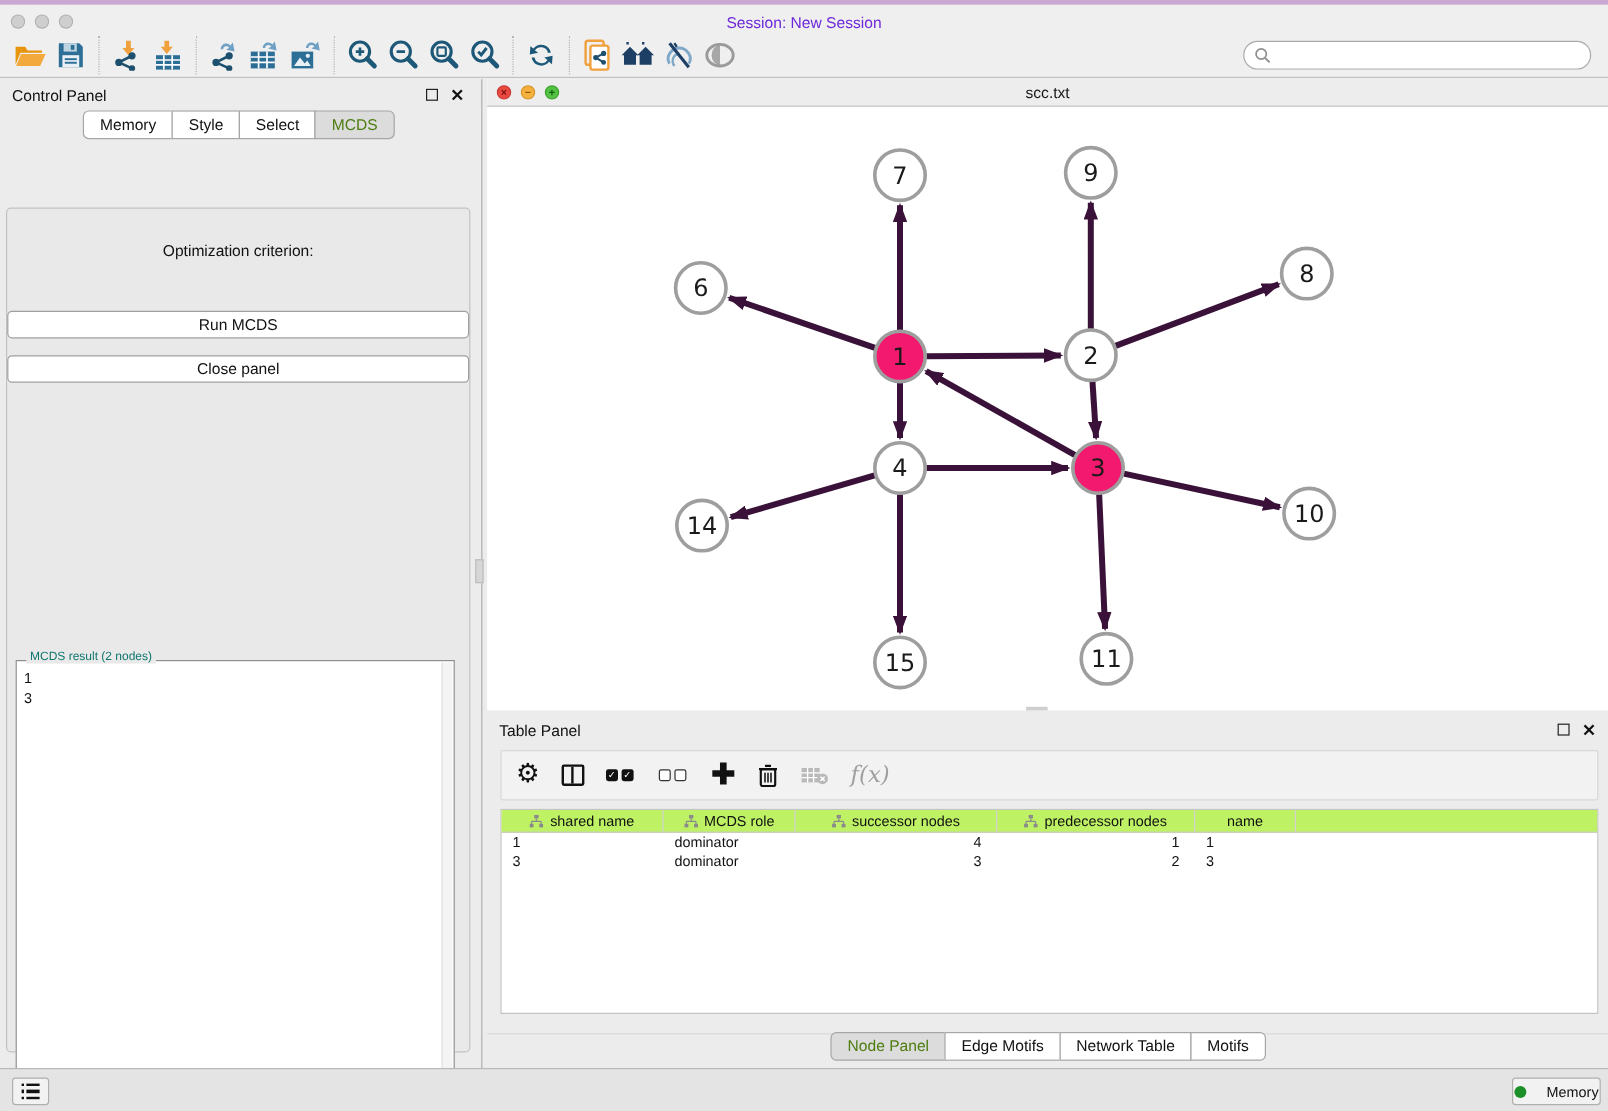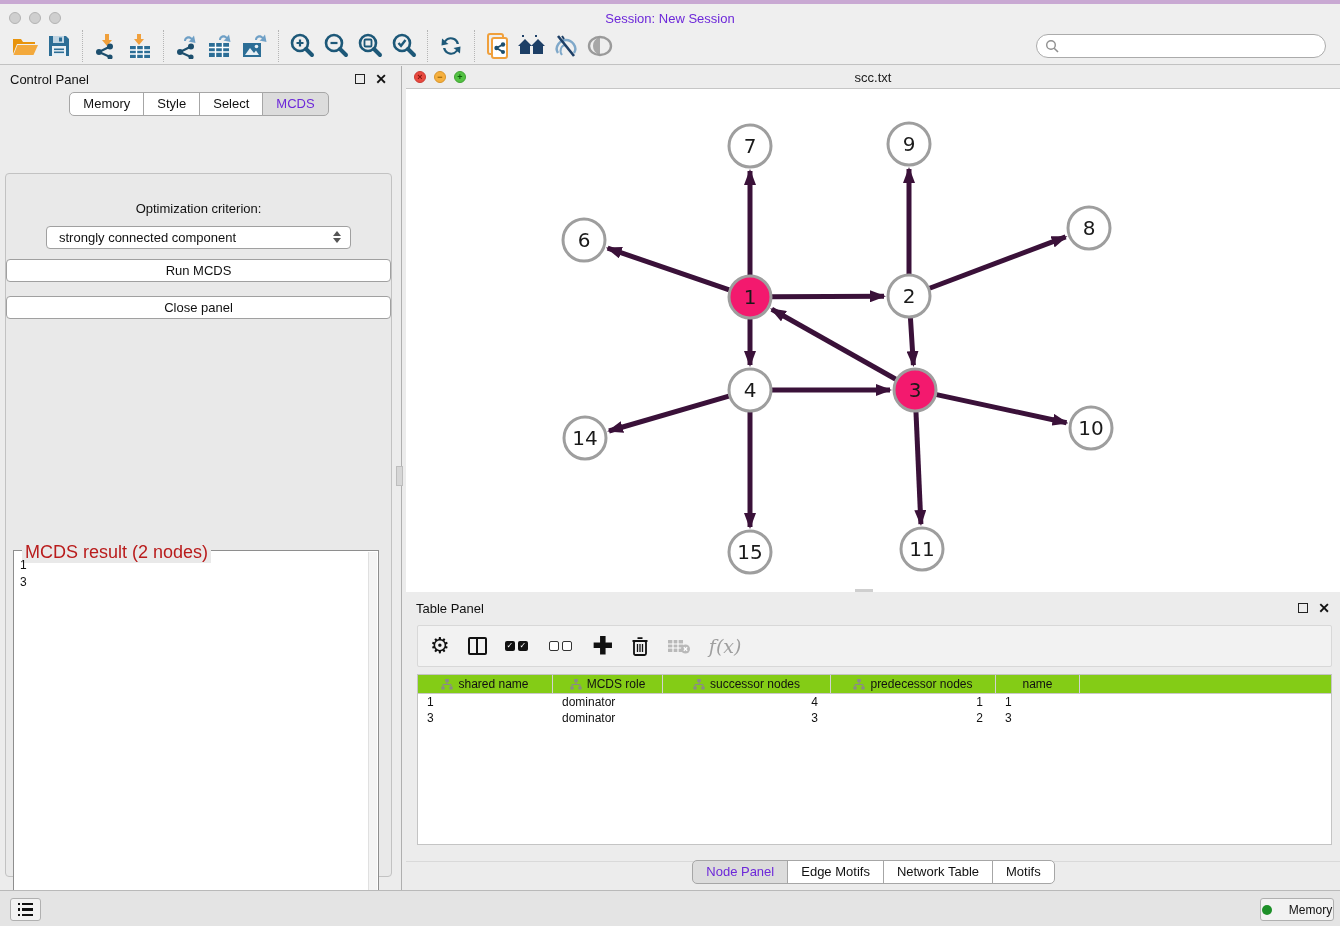--- a/index.html
+++ b/index.html
@@ -28,36 +28,36 @@
   
   .control-panel { position:absolute; left:0; top:66px; width:397px; height:814px; background:#ECECEC; }
   .panel-header { height:26px; display:flex; align-items:center; padding:0 10px; font-size:13px; color:#111; }
   .panel-header .hicons { margin-left:auto; display:flex; gap:10px; align-items:center; }
   .float-icon { width:10px; height:10px; border:1.6px solid #222; }
   .close-icon { font-size:14px; font-weight:bold; color:#111; line-height:10px; }
   .tabs-row { display:flex; justify-content:center; position:relative; z-index:2; }
   .tab { background:#fff; border:1px solid #A6A6A6; padding:3px 13px 4px; font-size:13px; color:#111; margin-right:-1px; }
   .tab:first-child { border-radius:5px 0 0 5px; }
   .tab:last-child  { border-radius:0 5px 5px 0; }
-  .tab.selected { background:#DCDCDC; color:#6d28d9; }
+  .tab.selected { background:#DCDCDC; color:#4d7c0f; }
   .cp-body { position:absolute; left:5px; right:5px; top:107px; bottom:3px; background:#E9E9E9;
              border:1px solid #C2C2C2; border-radius:4px; }
   .opt-label { text-align:center; margin-top:27px; font-size:13px; color:#111; }
   .dropdown { position:absolute; left:40px; right:40px; top:52px; height:23px; background:#fff;
               border:1px solid #A0A0A0; border-radius:4px; font-size:13px; color:#111;
               display:flex; align-items:center; padding-left:12px; }
   .stepper { position:absolute; right:9px; top:4px; display:flex; flex-direction:column; gap:2px; }
   .stepper .up   { width:0; height:0; border-left:4px solid transparent; border-right:4px solid transparent; border-bottom:5px solid #555; }
   .stepper .down { width:0; height:0; border-left:4px solid transparent; border-right:4px solid transparent; border-top:5px solid #555; }
   .btn-row { position:absolute; top:85px; left:0; right:0; display:flex; justify-content:center; gap:14px;flex-direction:column; }
   .pbtn { background:#fff; border:1px solid #A0A0A0; border-radius:4px; font-size:13px; color:#111;
           padding:3px 17px; font-family:"Liberation Sans", sans-serif; }
   .result-box { position:absolute; left:7px; right:12px; top:376px; height:377px;
                 border:1px solid #8E8E8E; background:#fff; }
-  .result-legend { position:absolute; top:-9px; left:8px; background:#E9E9E9; padding:0 3px; font-size:18px; color:#b91c1c; }
+  .result-legend { position:absolute; top:-9px; left:8px; background:#E9E9E9; padding:0 3px; font-size:10px; color:#0f766e; }
   .result-text { position:absolute; left:0; top:2px; right:10px; bottom:0; padding:4px 6px; font-size:12px;
                  color:#111; white-space:pre; line-height:17px; }
   .result-scroll { position:absolute; right:1px; top:1px; bottom:1px; width:9px; background:#F4F4F4; border-left:1px solid #E0E0E0; }
   
   .v-divider { position:absolute; left:401px; top:66px; width:1px; height:860px; background:#AFAFAF; }
   .v-handle  { position:absolute; left:396px; top:466px; width:7px; height:20px; background:#D6D6D6; border:1px solid #BDBDBD; }
   
   .net-window { position:absolute; left:406px; top:66px; width:934px; height:526px; background:#fff; }
   .net-titlebar { height:23px; background:#EDEDED; border-bottom:1px solid #C6C6C6; position:relative;
                   display:flex; align-items:center; justify-content:center; }
@@ -76,21 +76,21 @@
   .tp-ic { display:flex; align-items:center; justify-content:center; height:26px; }
   .gear-glyph { font-size:22px; color:#111; font-family:"DejaVu Sans", sans-serif; line-height:22px; }
   .cols-glyph { width:19px; height:18px; border:2.4px solid #111; border-radius:2px; position:relative; }
   .cols-glyph::after { content:""; position:absolute; left:6.5px; top:0; bottom:0; width:2.2px; background:#111; }
   .chk { width:10px; height:10px; background:#111; border-radius:2px; color:#fff; font-size:8px; line-height:10px;
          text-align:center; margin-right:3px; display:inline-block; }
   .unchk { width:10px; height:10px; background:#fff; border:1.6px solid #333; border-radius:2px; margin-right:3px; display:inline-block; }
   .plus-glyph { font-size:24px; font-weight:bold; color:#111; line-height:22px; }
   .fx-glyph { font-family:"DejaVu Serif", serif; font-style:italic; font-size:19px; color:#9F9F9F; }
   .tp-table { position:absolute; left:11px; right:8px; top:79px; height:171px; background:#fff; border:1px solid #C4C4C4; }
-  .tp-header { display:flex; height:19px; background:#84cc16; border-bottom:1px solid #C9C9C9; }
+  .tp-header { display:flex; height:19px; background:#bef264; border-bottom:1px solid #C9C9C9; }
   .th { font-size:12px; color:#111; display:flex; align-items:center; justify-content:center; gap:5px;
         border-right:1px solid #D2D2D2; height:100%; }
   .tp-row { display:flex; height:16px; }
   .td { font-size:12px; color:#111; display:flex; align-items:center; height:100%; }
   .td.left { justify-content:flex-start; padding-left:9px; }
   .td.right { justify-content:flex-end; padding-right:13px; }
   .tp-footer { position:absolute; left:0; right:0; bottom:28px; height:1px; background:#D9D9D9; }
   .tp-tabs { position:absolute; left:0; right:0; bottom:6px; display:flex; justify-content:center; }
   
   .statusbar { position:absolute; left:0; top:890px; width:1340px; height:36px; background:#E4E4E4; border-top:1px solid #B9B9B9; }
@@ -272,27 +272,20 @@
     </span>
   </div>
   <div class="tabs-row" id="cp-tabs">
       <div class="tab">Memory</div>
       <div class="tab">Style</div>
       <div class="tab">Select</div>
       <div class="tab selected">MCDS</div>
     </div>
   <div class="cp-body">
     <div class="opt-label">Optimization criterion:</div>
-    <div class="dropdown">
-      <span>strongly connected component</span>
-      <span class="stepper">
-        <span class="up"></span>
-          <span class="down"></span>
-      </span>
-    </div>
     <div class="btn-row">
       <button class="pbtn">Run MCDS</button>
       <button class="pbtn">Close panel</button>
     </div>
     <div class="result-box">
       <div class="result-legend">MCDS result (2 nodes)</div>
       <div class="result-text" id="result-lines">1
 3</div>
       <div class="result-scroll"></div>
     </div>

